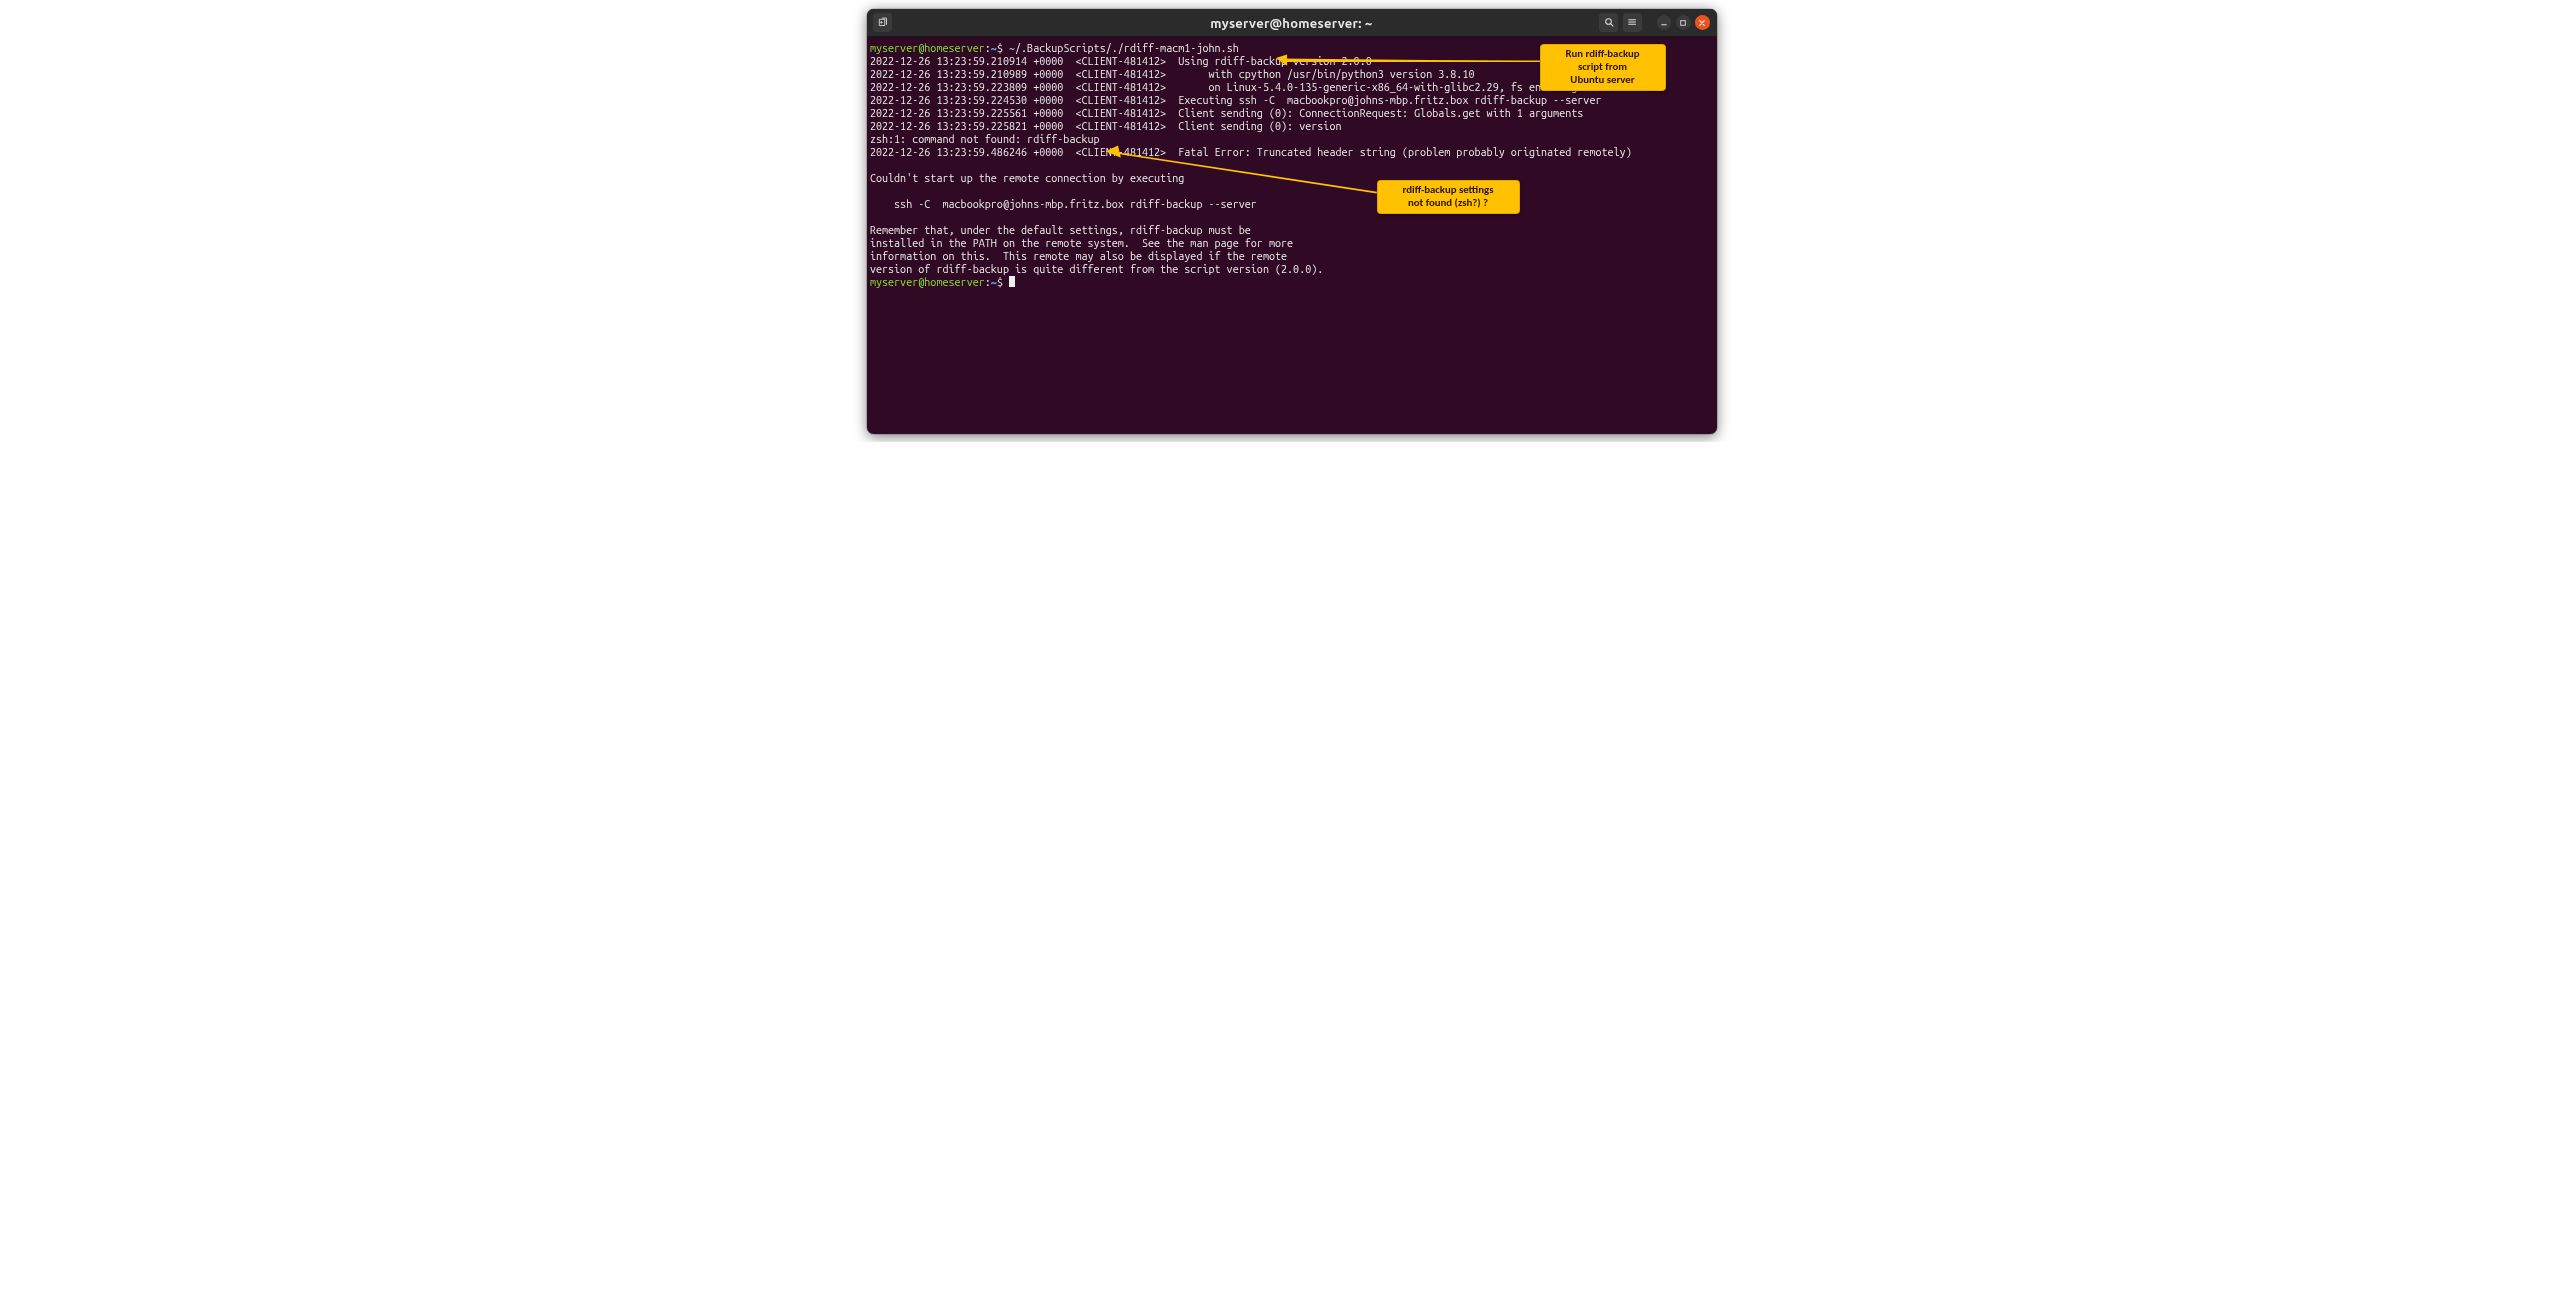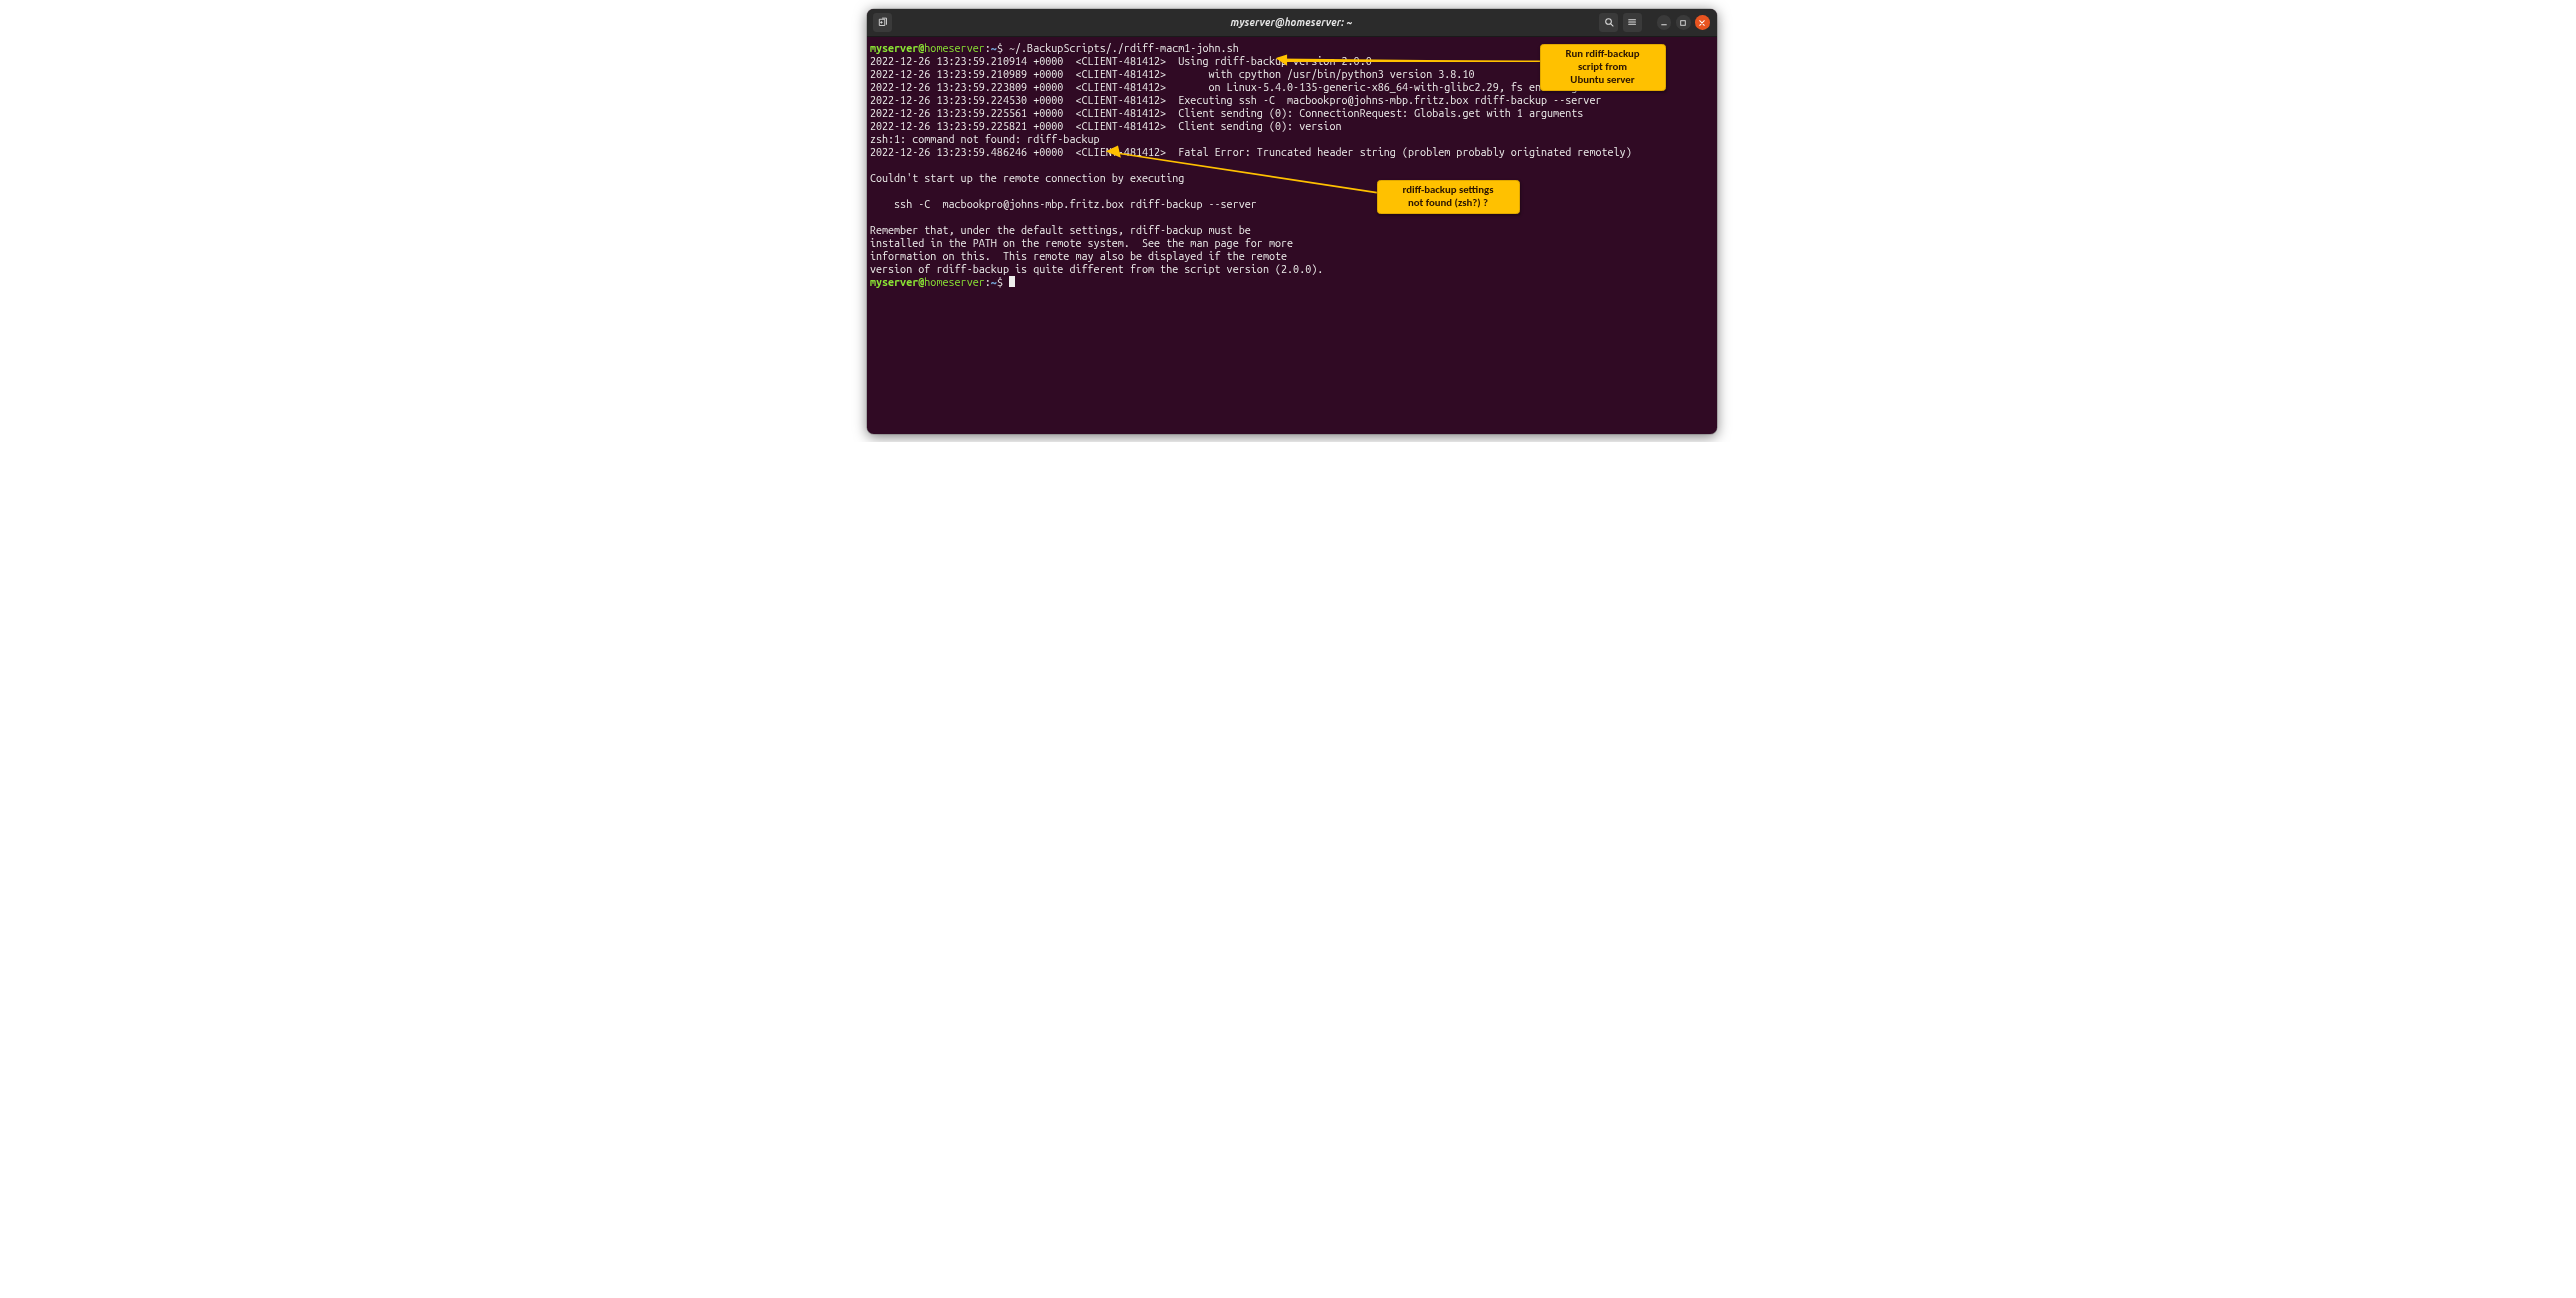--- a/index.html
+++ b/index.html
@@ -23,25 +23,24 @@
     height:27px;
     background:#2B2B2B;
     display:flex;
     align-items:center;
     justify-content:center;
     position:relative;
     border-bottom:0.6px solid #1a1a1a;
   }
   .title-text{
     color:#e7e7e7;
-    font-size:10px;
+    font-size:13px;
     font-weight:700;
     letter-spacing:.02em;
     font-family:Ubuntu, sans-serif;
-    font-style:italic;
   }
   .btn-square{
     width:19px;height:19px;
     border-radius:3.4px;
     display:flex;align-items:center;justify-content:center;
     color:#ddd;
     font-size:9px;
   }
   .btn-dark{background:#3A3A3A;}
   .tb-left{
@@ -59,21 +58,21 @@
   }
   .win-close{background:#E95420;color:#fff;}
   .term{
     padding:4.5px 3.4px;
     font-family:"Ubuntu Mono","DejaVu Sans Mono",Consolas,monospace;
     font-size:10.8px;
     line-height:13px;
     color:#EEEEEC;
     white-space:pre;
   }
-  .p-user{color:#8AE234;font-weight:700;}
+  .p-user{color:#8AE234;font-weight:400;}
   .p-host{color:#8AE234;font-weight:400;}
   .p-path{color:#729FCF;font-weight:700;}
   .p-dollar{color:#EEEEEC;}
   .callout{
     position:absolute;
     background:#FFC100;
     border:1.1px solid #E0A800;
     border-radius:3.4px;
     padding:3px 8px;
     font-family:Calibri, Arial, sans-serif;

